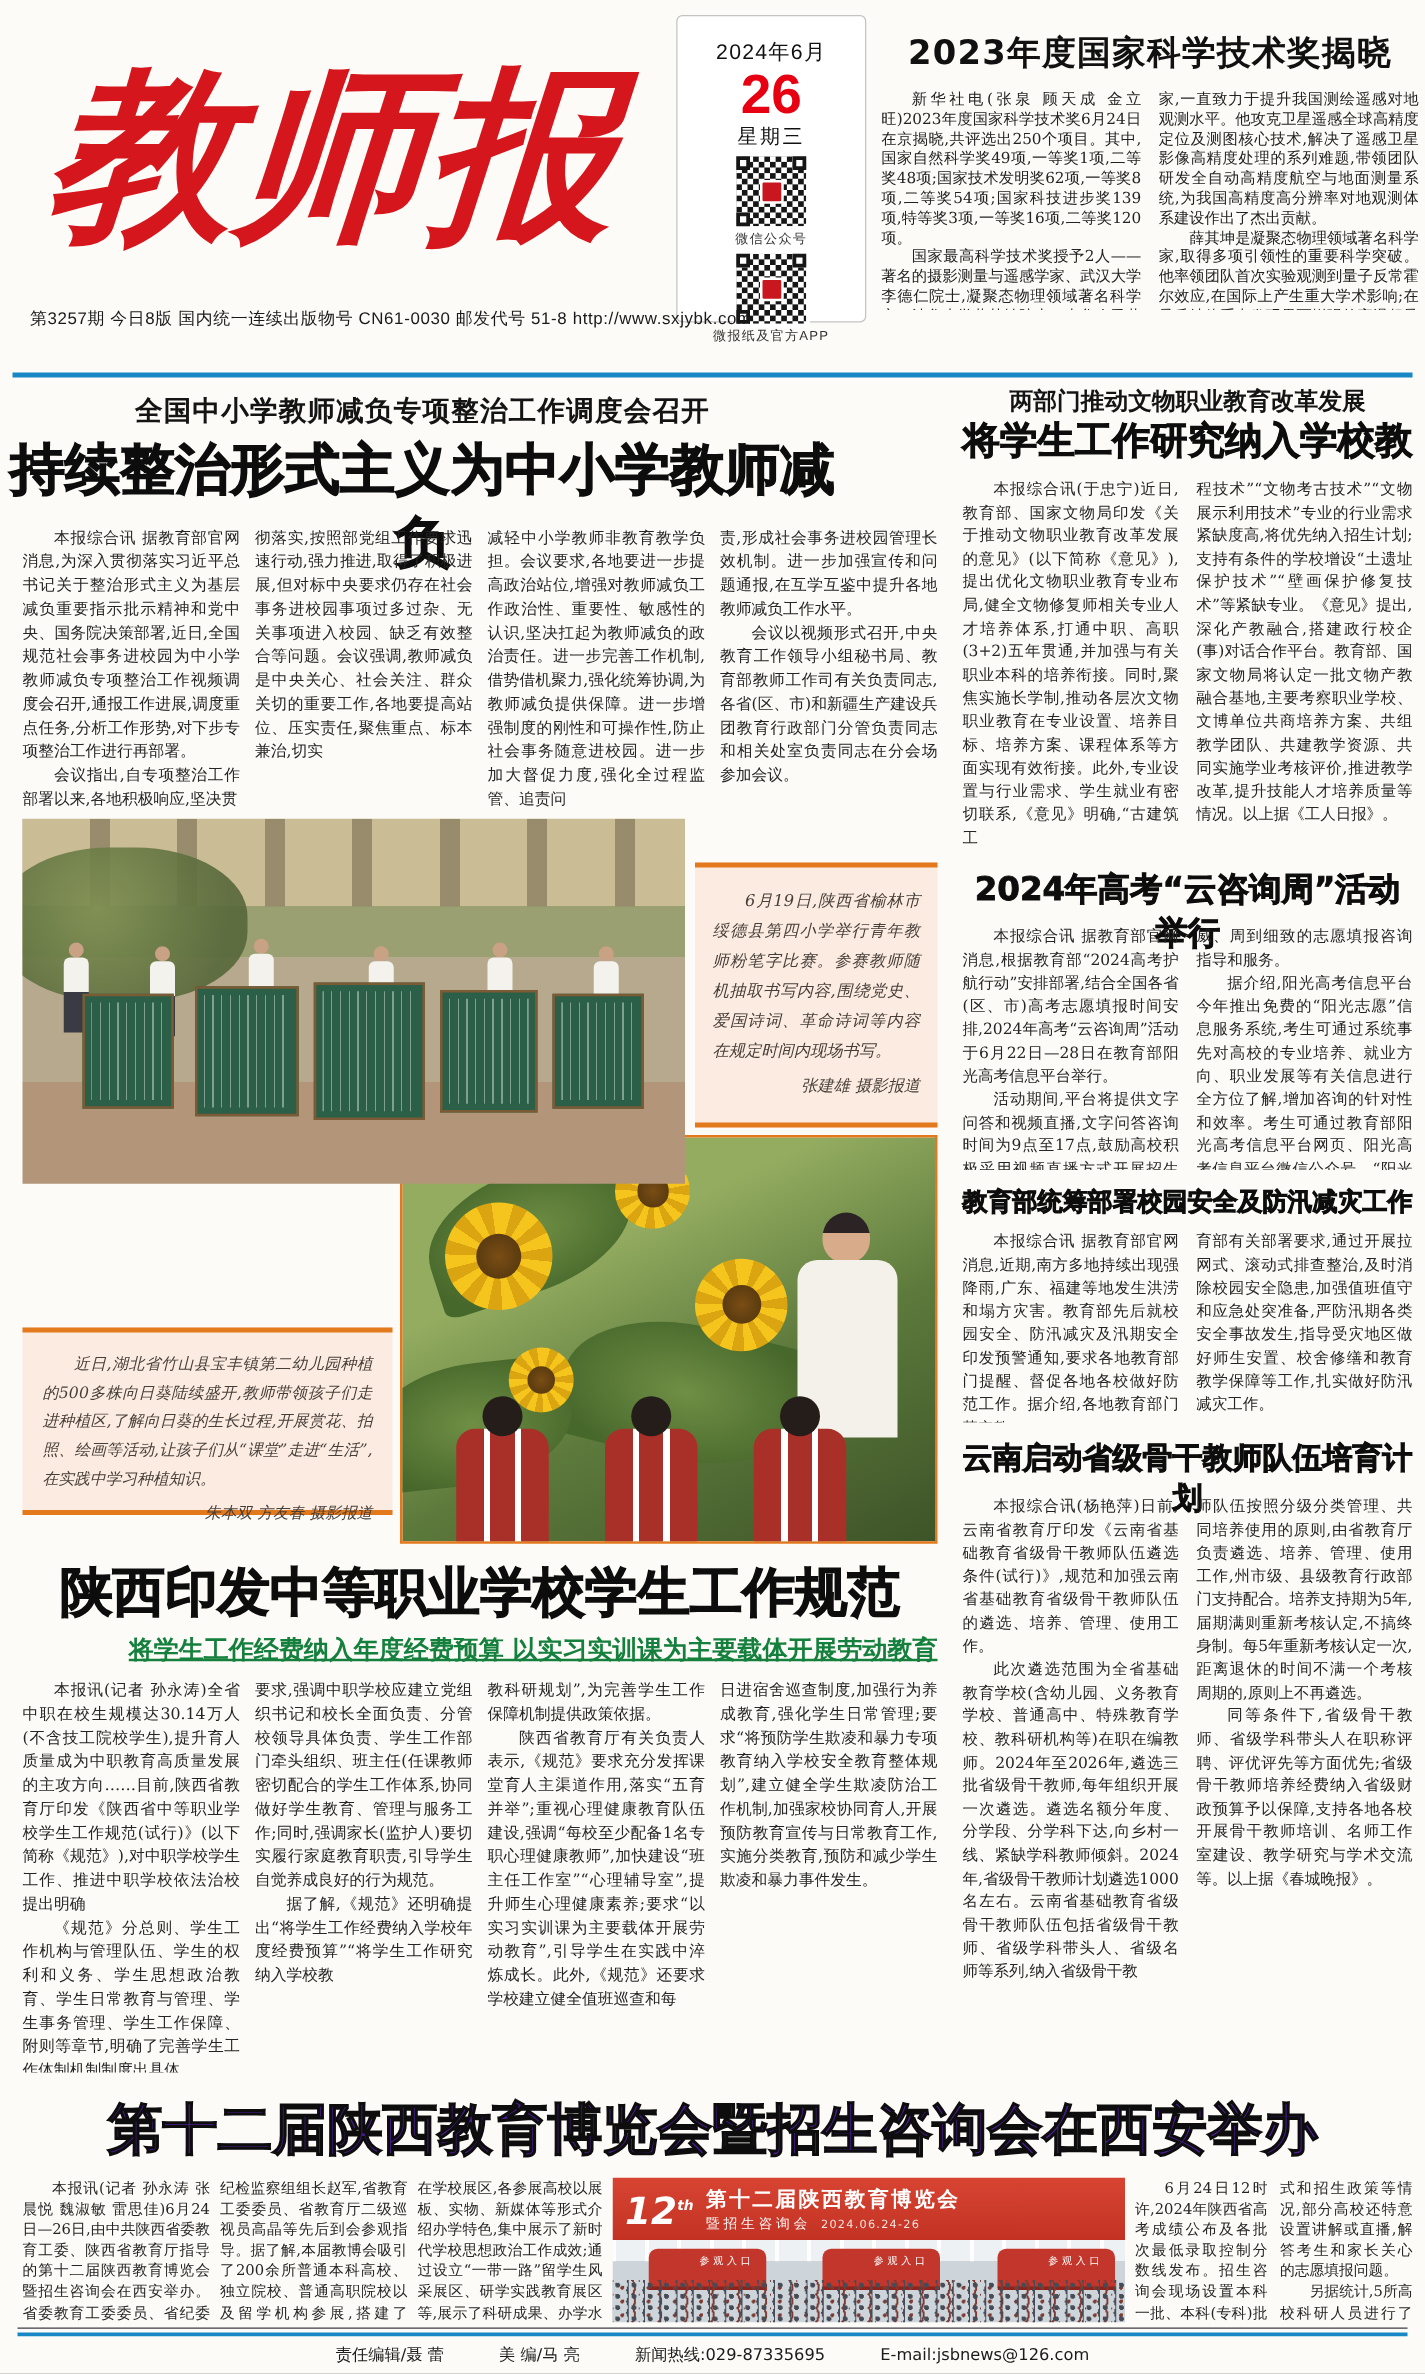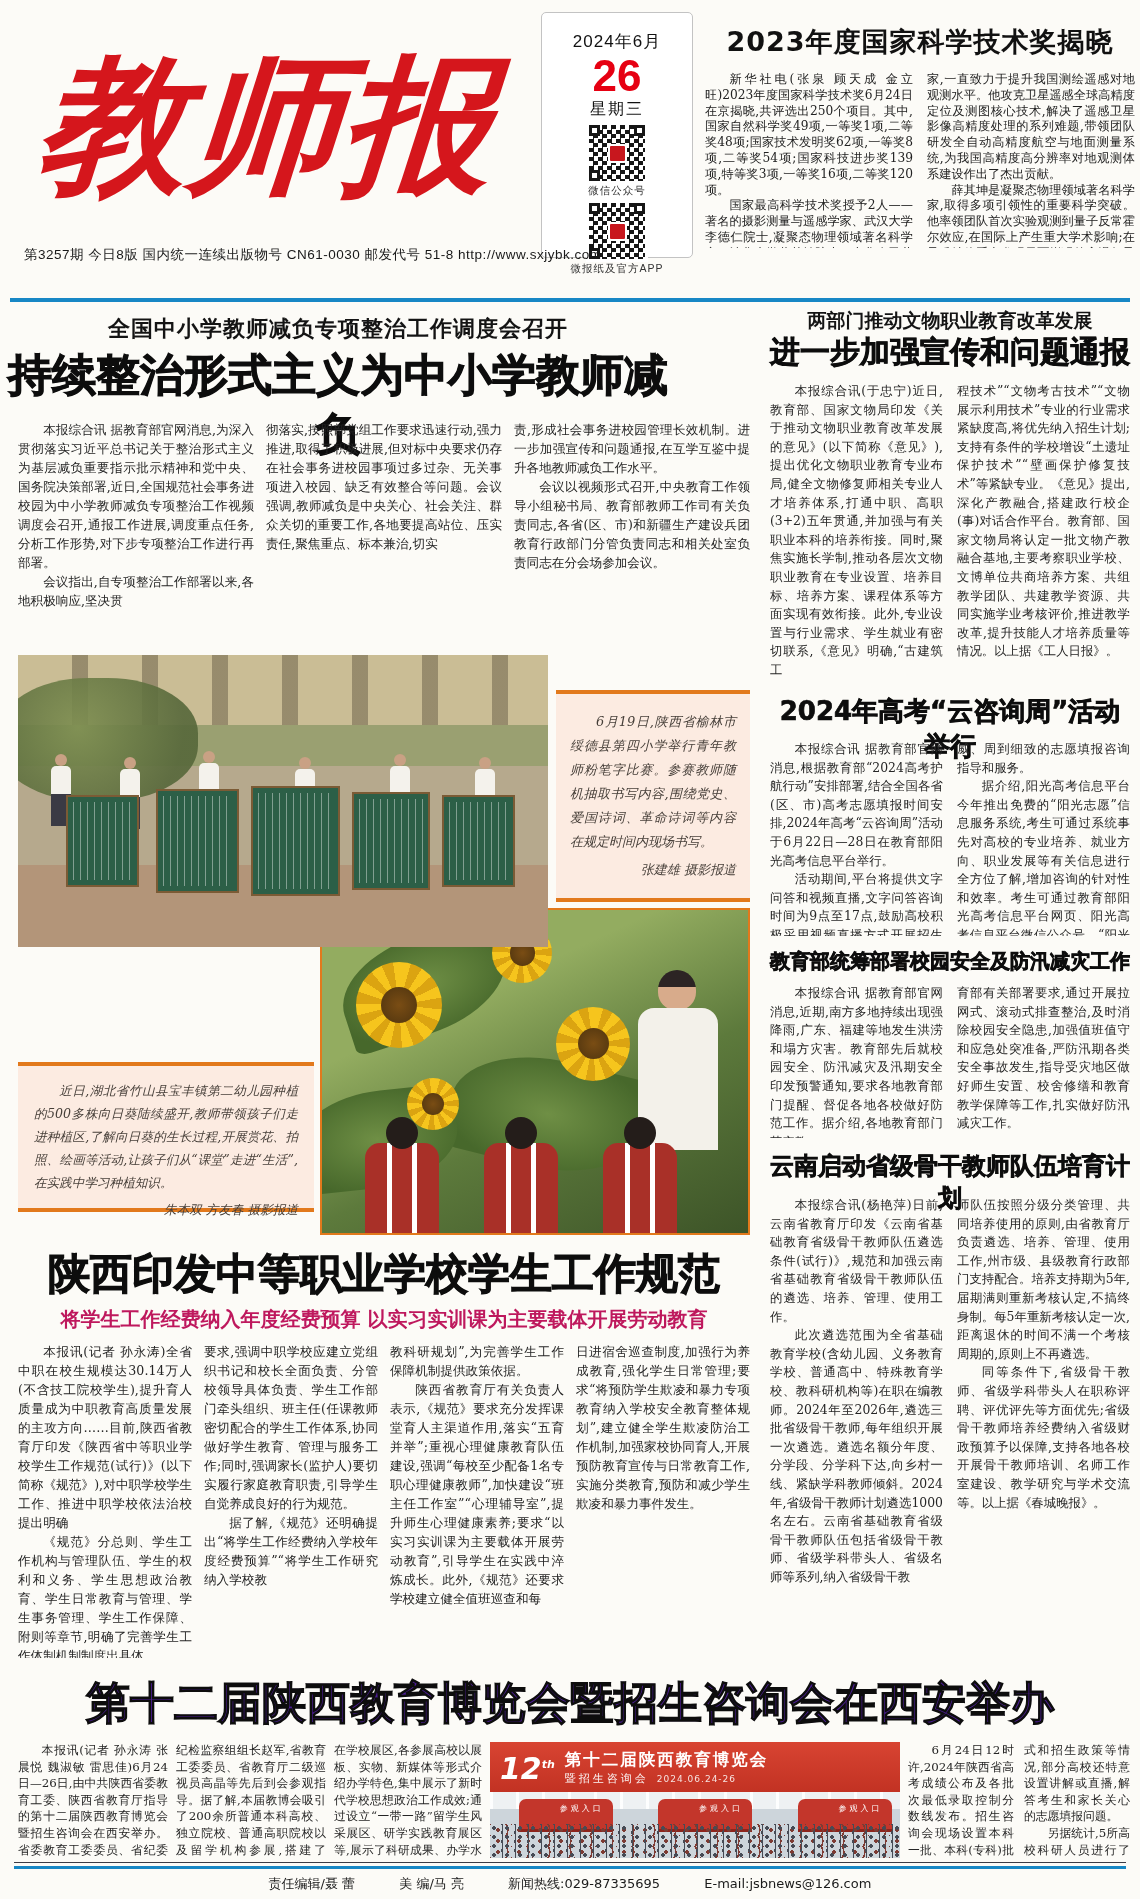--- a/index.html
+++ b/index.html
@@ -75,22 +75,22 @@
   .rkicker{left:770px;width:360px;text-align:center;font-family:"DejaVu Sans","Liberation Sans",sans-serif;
            font-weight:700;font-size:19px;color:#141414;}
   .rhead{left:770px;width:360px;text-align:center;font-family:"DejaVu Sans","Liberation Sans",sans-serif;
          font-weight:900;color:#0d0d0d;-webkit-text-stroke:.7px #0d0d0d;}
   .rbody{left:770px;width:360px;}
   .rbody .bodycols{gap:14px;height:100%;}
   .rbody p{font-size:12.4px;line-height:18.6px;}
   
   .midhead{left:18px;top:1246px;width:732px;text-align:center;font-family:"DejaVu Sans","Liberation Sans",sans-serif;
            font-size:42px;font-weight:900;color:#0d0d0d;-webkit-text-stroke:1px #0d0d0d;}
-  .midsub{left:18px;top:1306px;width:732px;text-align:center;font-family:"DejaVu Sans","Liberation Sans",sans-serif;
-          font-size:20px;font-weight:700;color:#be185d;}
+  .midsub{left:18px;top:1306px;width:732px;text-align:right;font-family:"DejaVu Sans","Liberation Sans",sans-serif;
+          font-size:20px;font-weight:700;color:#15803d;text-decoration:underline;}
   .midbody{left:18px;top:1342px;width:732px;height:316px;}
   
   .bothead{left:14px;top:1674px;width:1112px;text-align:center;font-family:"DejaVu Sans","Liberation Sans",sans-serif;
            font-size:44px;font-weight:900;color:#4c1d95;-webkit-text-stroke:1.1px #0d0d0d;}
   .botcol{top:1742px;height:116px;overflow:hidden;}
   .botcol p{margin:0;font-size:11.8px;line-height:16.6px;text-align:justify;text-indent:2em;color:#252525;}
   .expo{left:490px;top:1742px;width:410px;height:116px;overflow:hidden;}
   .expo-banner{height:50px;background:linear-gradient(#d84432,#c23223);display:flex;align-items:center;color:#fff;
                padding:0 10px;box-sizing:border-box;gap:10px;font-family:"DejaVu Sans","Liberation Sans",sans-serif;}
   .expo-num{font-size:30px;font-weight:900;font-style:italic;line-height:30px;}
@@ -160,20 +160,23 @@
   <div class="abs leadhead">持续整治形式主义为中小学教师减负</div>
   <div class="abs leadbody bodycols">
     <div>
       <p>本报综合讯 据教育部官网消息,为深入贯彻落实习近平总书记关于整治形式主义为基层减负重要指示批示精神和党中央、国务院决策部署,近日,全国规范社会事务进校园为中小学教师减负专项整治工作视频调度会召开,通报工作进展,调度重点任务,分析工作形势,对下步专项整治工作进行再部署。</p>
       <p>会议指出,自专项整治工作部署以来,各地积极响应,坚决贯</p>
     </div>
     <div>
       <p class="noind">彻落实,按照部党组工作要求迅速行动,强力推进,取得了积极进展,但对标中央要求仍存在社会事务进校园事项过多过杂、无关事项进入校园、缺乏有效整合等问题。会议强调,教师减负是中央关心、社会关注、群众关切的重要工作,各地要提高站位、压实责任,聚焦重点、标本兼治,切实</p>
     </div>
     <div>
+      <p class="noind">减轻中小学教师非教育教学负担。会议要求,各地要进一步提高政治站位,增强对教师减负工作政治性、重要性、敏感性的认识,坚决扛起为教师减负的政治责任。进一步完善工作机制,借势借机聚力,强化统筹协调,为教师减负提供保障。进一步增强制度的刚性和可操作性,防止社会事务随意进校园。进一步加大督促力度,强化全过程监管、追责问</p>
+    </div>
+    <div>
       <p class="noind">责,形成社会事务进校园管理长效机制。进一步加强宣传和问题通报,在互学互鉴中提升各地教师减负工作水平。</p>
       <p>会议以视频形式召开,中央教育工作领导小组秘书局、教育部教师工作司有关负责同志,各省(区、市)和新疆生产建设兵团教育行政部门分管负责同志和相关处室负责同志在分会场参加会议。</p>
     </div>
   </div>
 
   <div class="abs photo1">
     <div class="p1-win"></div>
     <div class="p1-trees"></div>
     <div class="person" style="left:6%;top:34%"></div>
     <div class="person" style="left:19%;top:35%"></div>
@@ -206,21 +209,21 @@
     <div class="kid" style="left:38%"></div>
     <div class="kid" style="left:66%"></div>
   </div>
 
   <div class="abs pinkbox pink2">
     <p>近日,湖北省竹山县宝丰镇第二幼儿园种植的500多株向日葵陆续盛开,教师带领孩子们走进种植区,了解向日葵的生长过程,开展赏花、拍照、绘画等活动,让孩子们从“课堂”走进“生活”,在实践中学习种植知识。</p>
     <div class="credit">朱本双 方友春 摄影报道</div>
   </div>
 
   <div class="abs rkicker" style="top:308px">两部门推动文物职业教育改革发展</div>
-  <div class="abs rhead" style="top:332px;font-size:30px">进一步加强宣传和问题通报</div>
+  <div class="abs rhead" style="top:332px;font-size:30px">将学生工作研究纳入学校教</div>
   <div class="abs rbody" style="top:382px;height:300px">
     <div class="bodycols">
       <div>
         <p>本报综合讯(于忠宁)近日,教育部、国家文物局印发《关于推动文物职业教育改革发展的意见》(以下简称《意见》),提出优化文物职业教育专业布局,健全文物修复师相关专业人才培养体系,打通中职、高职(3+2)五年贯通,并加强与有关职业本科的培养衔接。同时,聚焦实施长学制,推动各层次文物职业教育在专业设置、培养目标、培养方案、课程体系等方面实现有效衔接。此外,专业设置与行业需求、学生就业有密切联系,《意见》明确,“古建筑工</p>
       </div>
       <div>
         <p class="noind">程技术”“文物考古技术”“文物展示利用技术”专业的行业需求紧缺度高,将优先纳入招生计划;支持有条件的学校增设“土遗址保护技术”“壁画保护修复技术”等紧缺专业。《意见》提出,深化产教融合,搭建政行校企(事)对话合作平台。教育部、国家文物局将认定一批文物产教融合基地,主要考察职业学校、文博单位共商培养方案、共组教学团队、共建教学资源、共同实施学业考核评价,推进教学改革,提升技能人才培养质量等情况。以上据《工人日报》。</p>
       </div>
     </div>
   </div>

